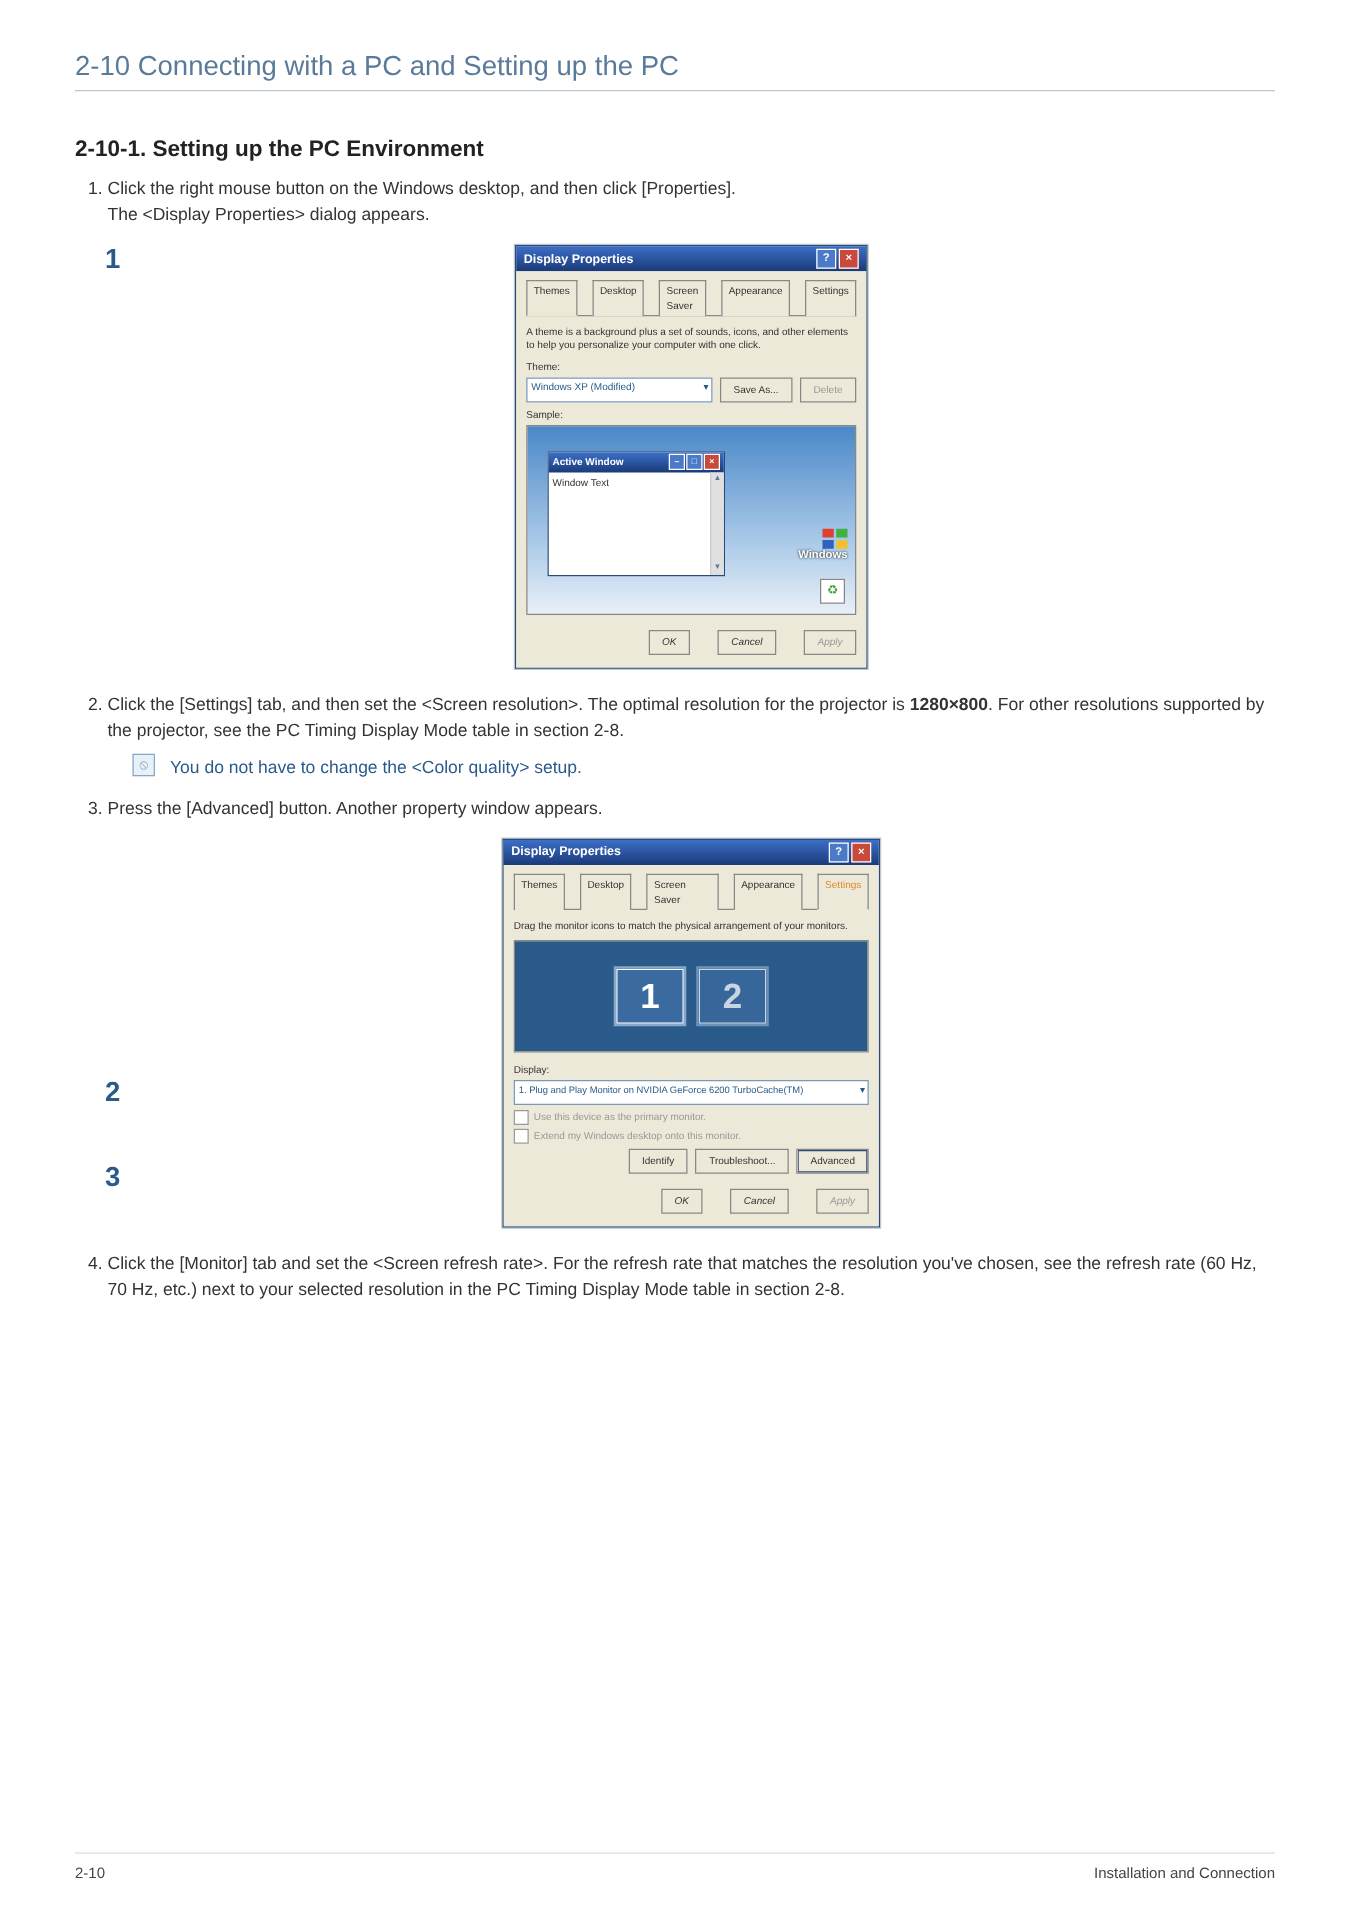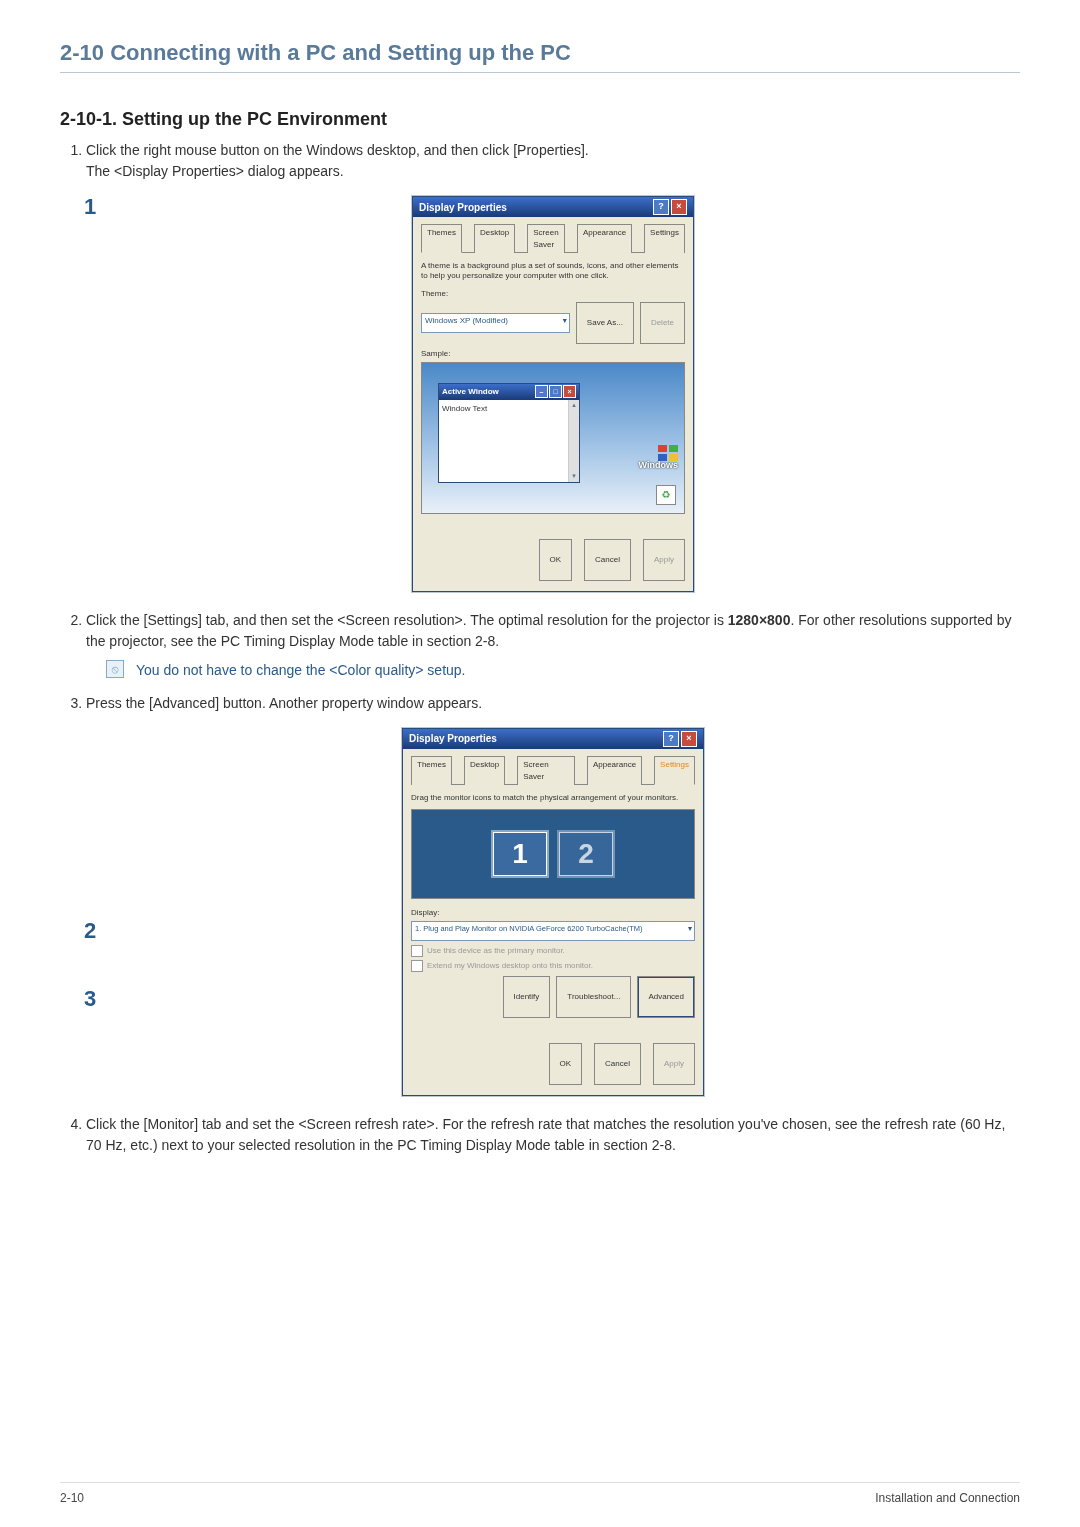--- a/index.html
+++ b/index.html
@@ -12,21 +12,21 @@
   }
   .page {
     padding: 40px 60px 30px 60px;
     box-sizing: border-box;
     min-height: 1527px;
     position: relative;
   }
   .h1 {
     color: #5a7a9a;
     font-size: 22px;
-    font-weight: bold;
+    font-weight: normal;
     border-bottom: 1px solid #bcc6d0;
     padding-bottom: 6px;
     margin-bottom: 36px;
   }
   .h2 {
     color: #222;
     font-size: 18px;
     font-weight: bold;
     margin-bottom: 10px;
   }
@@ -151,21 +151,21 @@
   }
   .dlg-select::after {
     content: "▾";
     position: absolute;
     right: 2px; top: 1px;
     font-size: 8px;
     color: #2a5a8a;
   }
   .dlg-btn {
     height: 18px;
-    padding: 11px 10px;
+    padding: 0 10px;
     border: 1px solid #888;
     background: #ece9d8;
     font-size: 8px;
     display: flex; align-items: center; justify-content: center;
   }
   .dlg-btn.disabled { color: #999; }
   .dlg-btn.default { box-shadow: 0 0 0 1px #2a4a7a inset; }
   .sample-box {
     height: 150px;
     background: linear-gradient(#4a88c8, #a8c8e8 60%, #e8f0f8);
@@ -227,22 +227,23 @@
   .sample-box .recyc {
     position: absolute;
     right: 8px; bottom: 8px;
     width: 18px; height: 18px;
     background: #fff;
     border: 1px solid #888;
     display:flex; align-items:center; justify-content:center;
     font-size:10px; color:#40a040;
   }
   .dlg-footer {
-    display: flex; justify-content: flex-end; gap: 12px;
-    margin-top: 25px;
+    display: flex; justify-content: flex-end; gap: 22px;
+    margin-top: 12px;
+    font-style: italic;
   }
 
   
   .monitors {
     height: 88px;
     border: 1px solid #888;
     background: linear-gradient(#2a5a8a, #2a5a8a);
     display: flex; align-items: center; justify-content: center;
     gap: 8px;
     margin-bottom: 8px;

